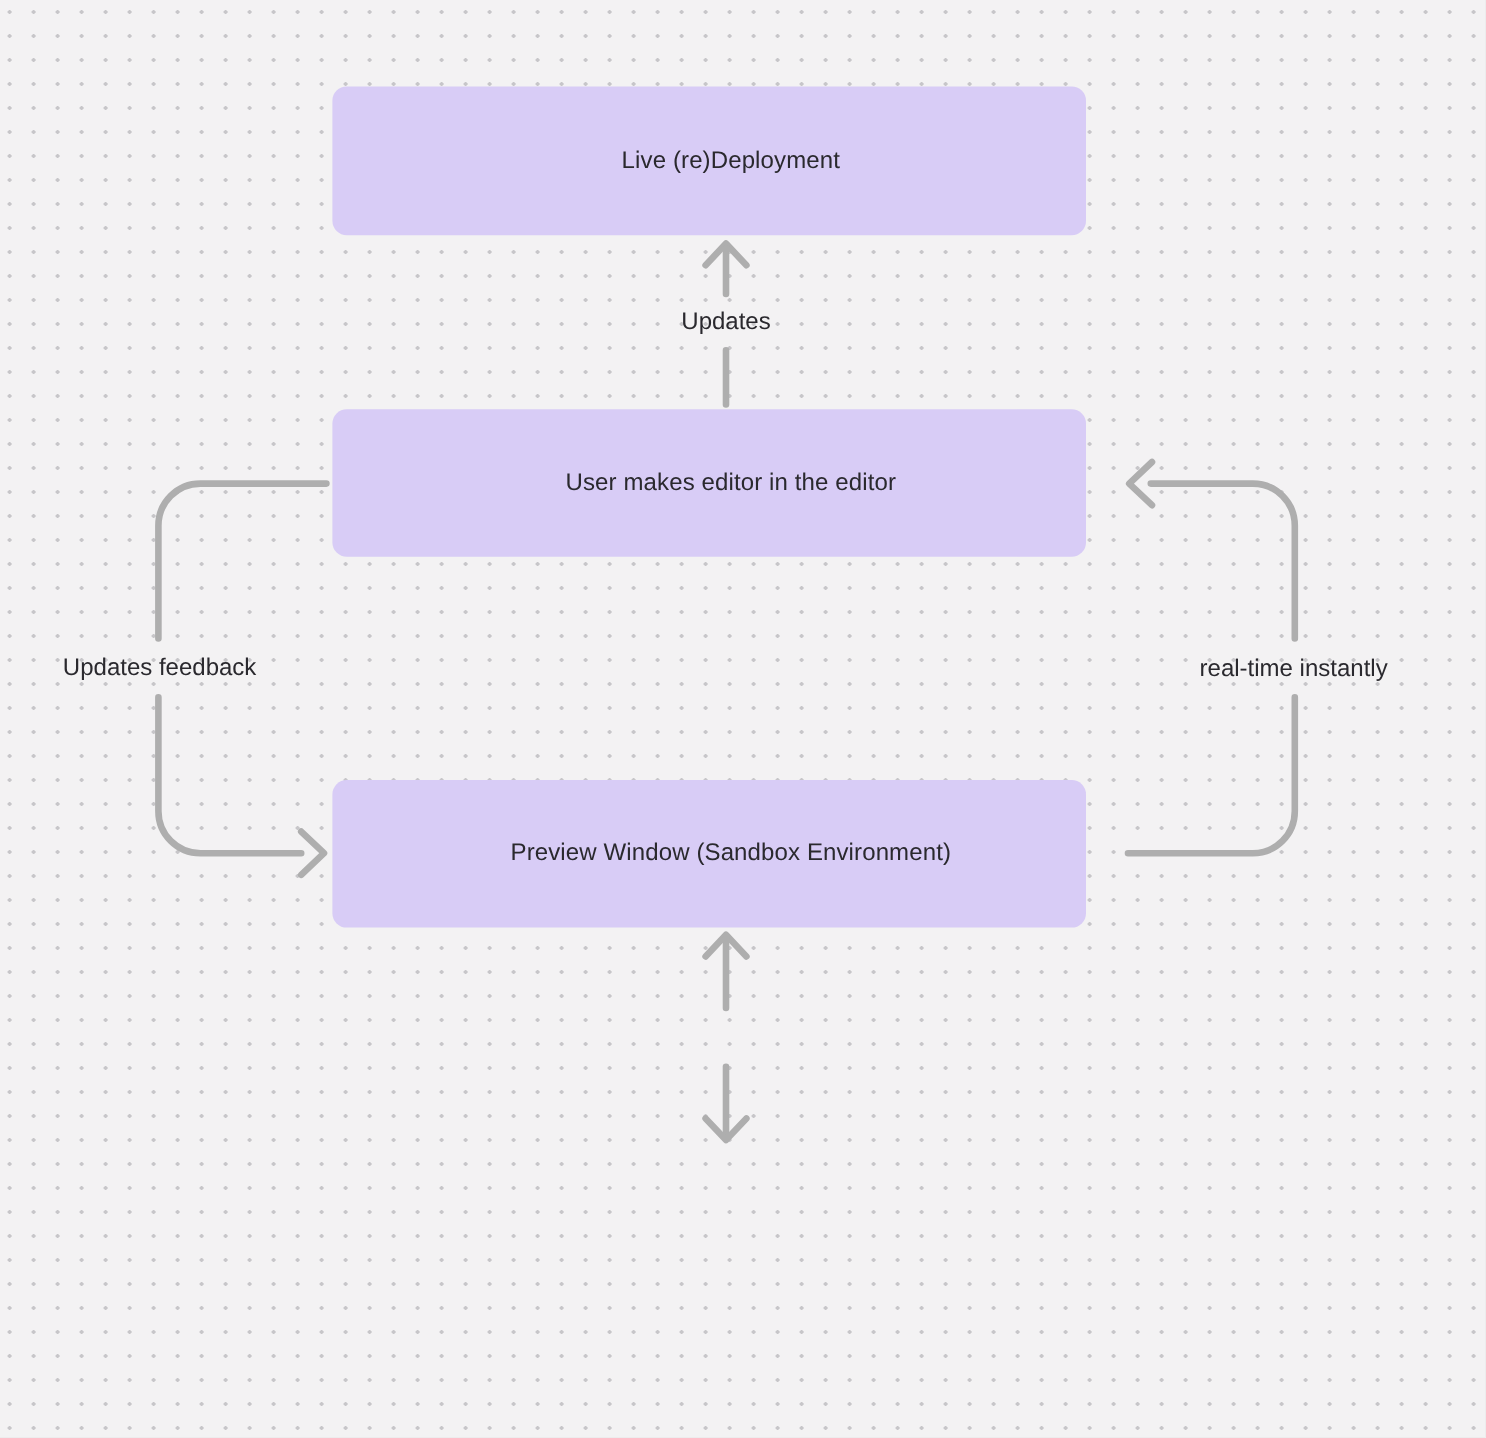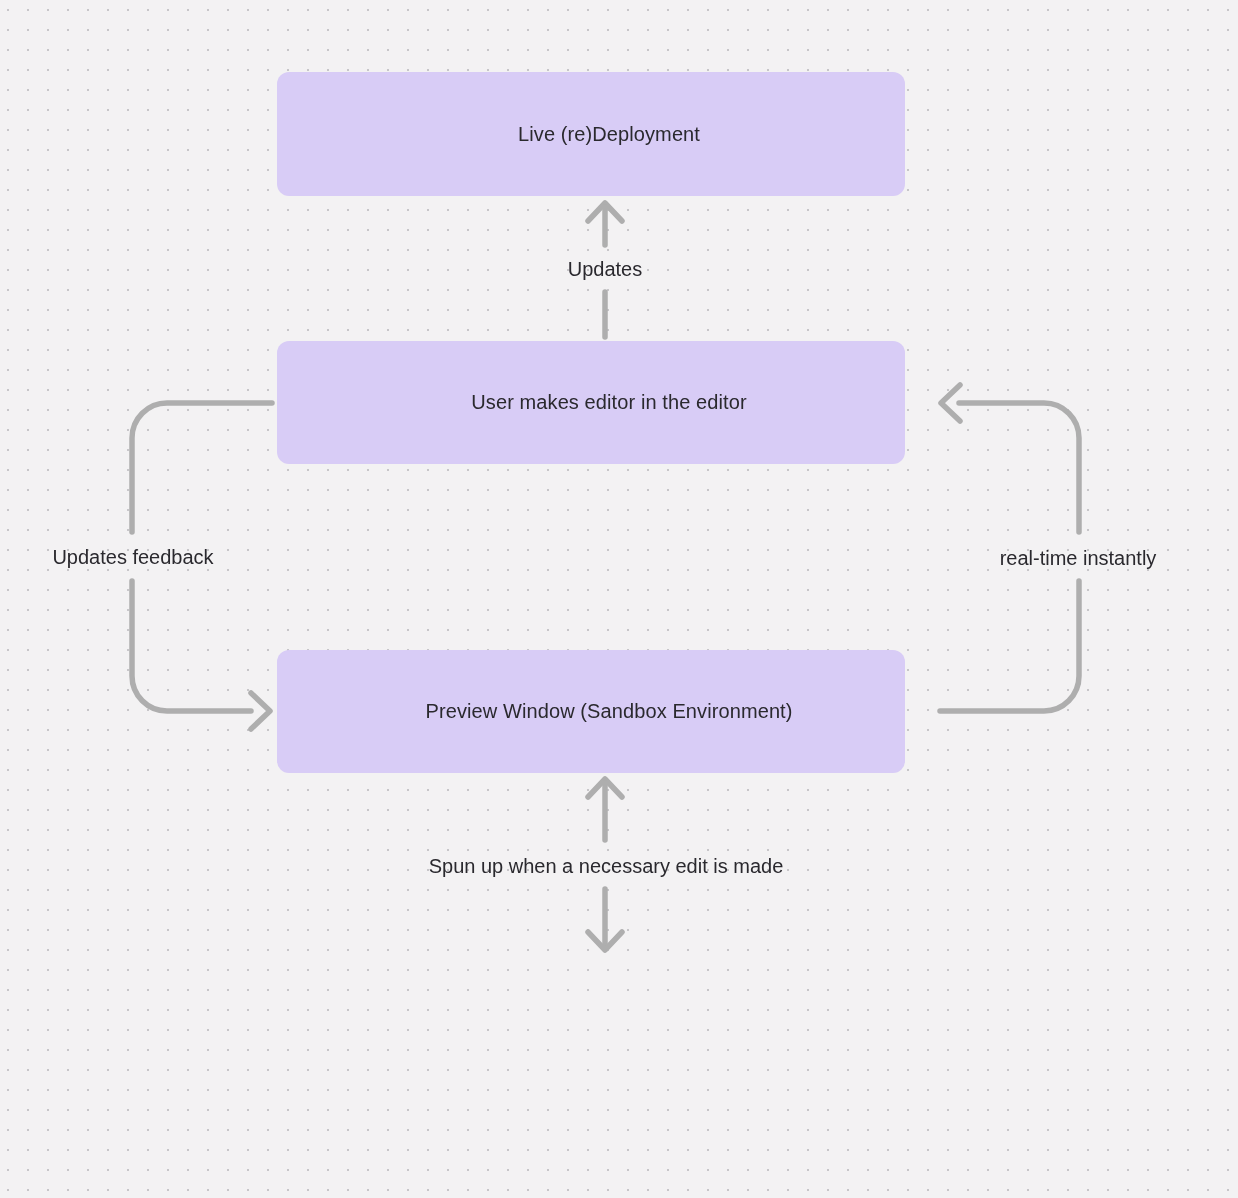--- a/index.html
+++ b/index.html
@@ -114,15 +114,14 @@
     <span>Preview Window (Sandbox Environment)</span>
   </div>
 
 
   <div class="edge-label label-publish">Updates</div>
 
   <div class="edge-label label-updates">Updates feedback</div>
 
   <div class="edge-label label-feedback">real-time instantly</div>
 
-  <div class="edge-label label-spunup">Spun up when a necessary edit is made</div>
 
 </div>
 
 </body></html>

